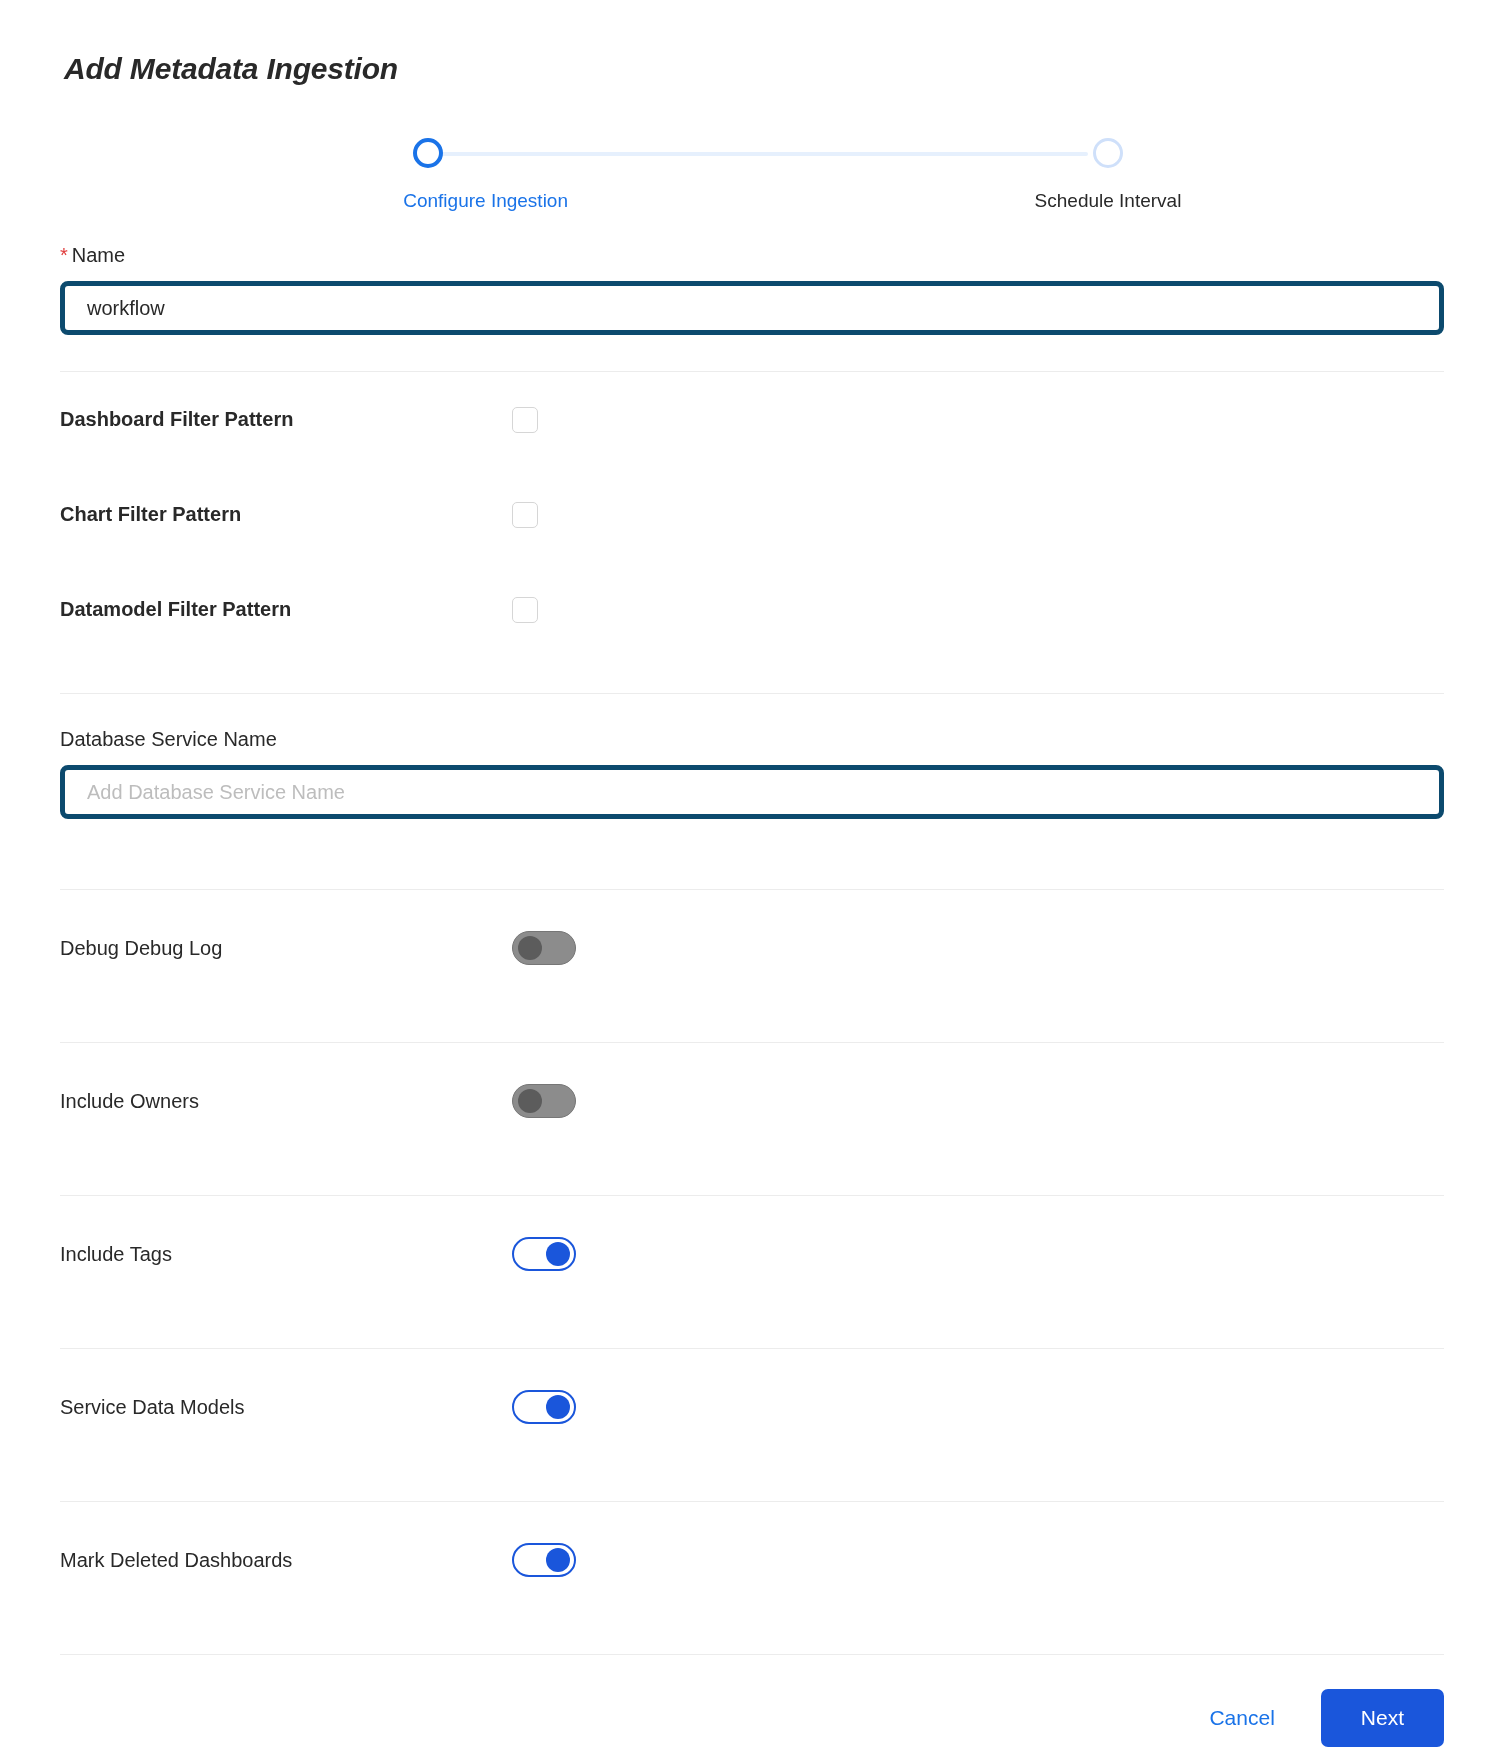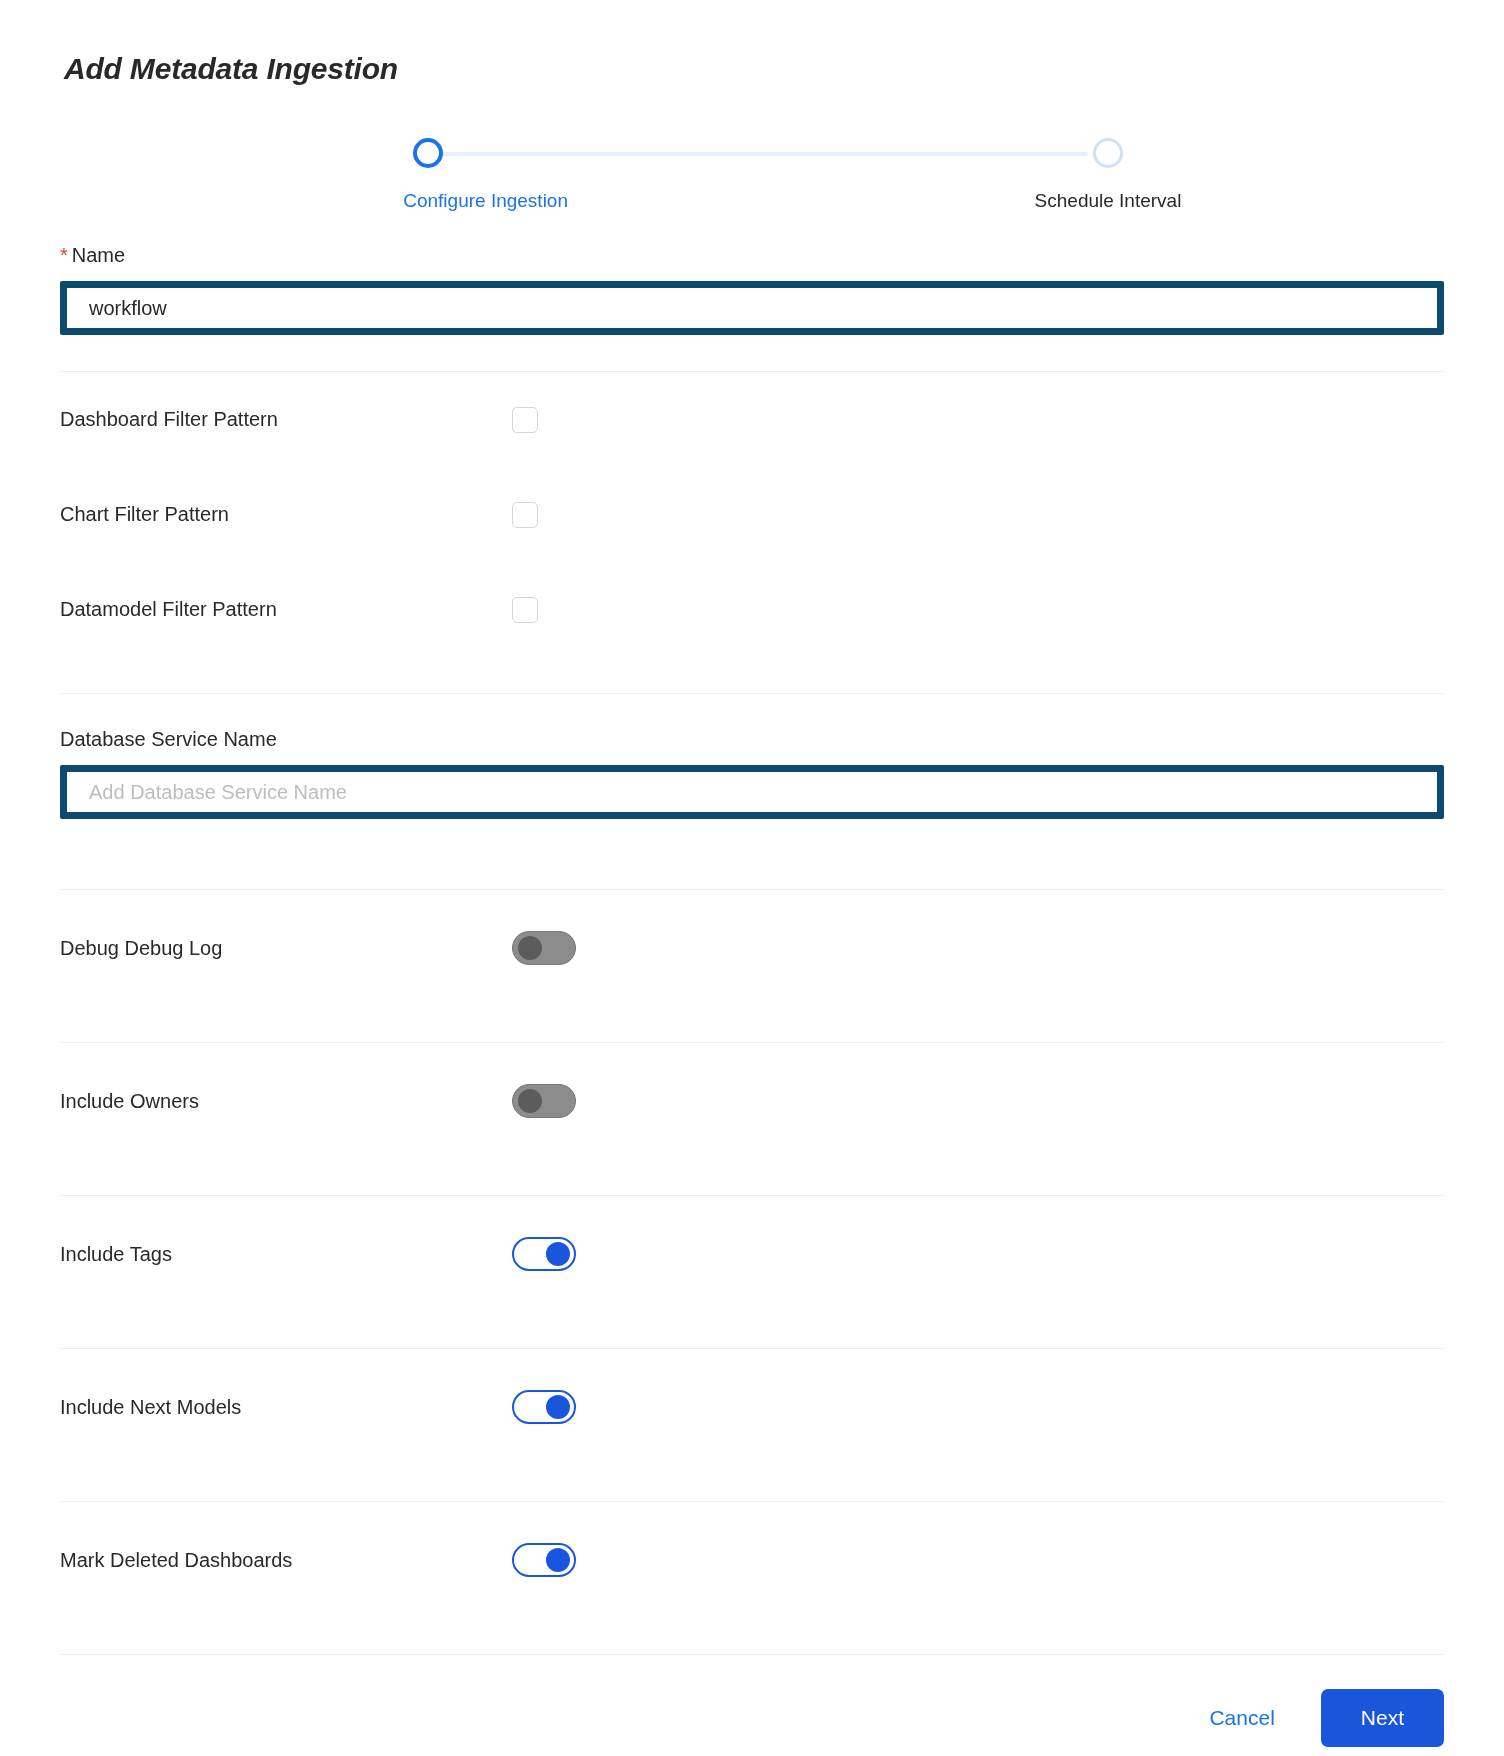--- a/index.html
+++ b/index.html
@@ -82,22 +82,22 @@
     margin-bottom: 14px;
     display: block;
   }
   .req-star {
     color: #e03e3e;
     margin-right: 4px;
   }
   .text-input {
     width: 100%;
     height: 54px;
-    border: 7px solid #0c4a6e;
-    border-radius: 2px;
+    border: 5px solid #0c4a6e;
+    border-radius: 8px;
     padding: 0 22px;
     font-size: 20px;
     color: #292929;
     font-family: "Liberation Sans", sans-serif;
     background: #ffffff;
     outline: none;
   }
   .text-input::placeholder {
     color: #bdbdbd;
   }
@@ -110,21 +110,21 @@
   .row {
     display: flex;
     align-items: center;
     height: 116px;
   }
   .row-label {
     width: 452px;
     font-size: 20px;
     color: #292929;
   }
-  .rows-compact .row { height: 95px; }
+  .rows-compact .row { height: 95px; font-weight: bold; }
 
   
   .checkbox {
     width: 26px;
     height: 26px;
     border: 1.5px solid #d6d6d6;
     border-radius: 5px;
     background: #ffffff;
     display: inline-block;
   }
@@ -270,21 +270,21 @@
     <div class="row">
       <div class="row-label">Include Tags</div>
       <span class="toggle on">
           <span class="knob"></span>
         </span>
     </div>
 
     <div class="divider"></div>
 
     <div class="row">
-      <div class="row-label">Include Next Models</div>
+      <div class="row-label">Service Data Models</div>
       <span class="toggle on">
           <span class="knob"></span>
         </span>
     </div>
 
     <div class="divider"></div>
 
     <div class="row">
       <div class="row-label">Mark Deleted Dashboards</div>
       <span class="toggle on">

